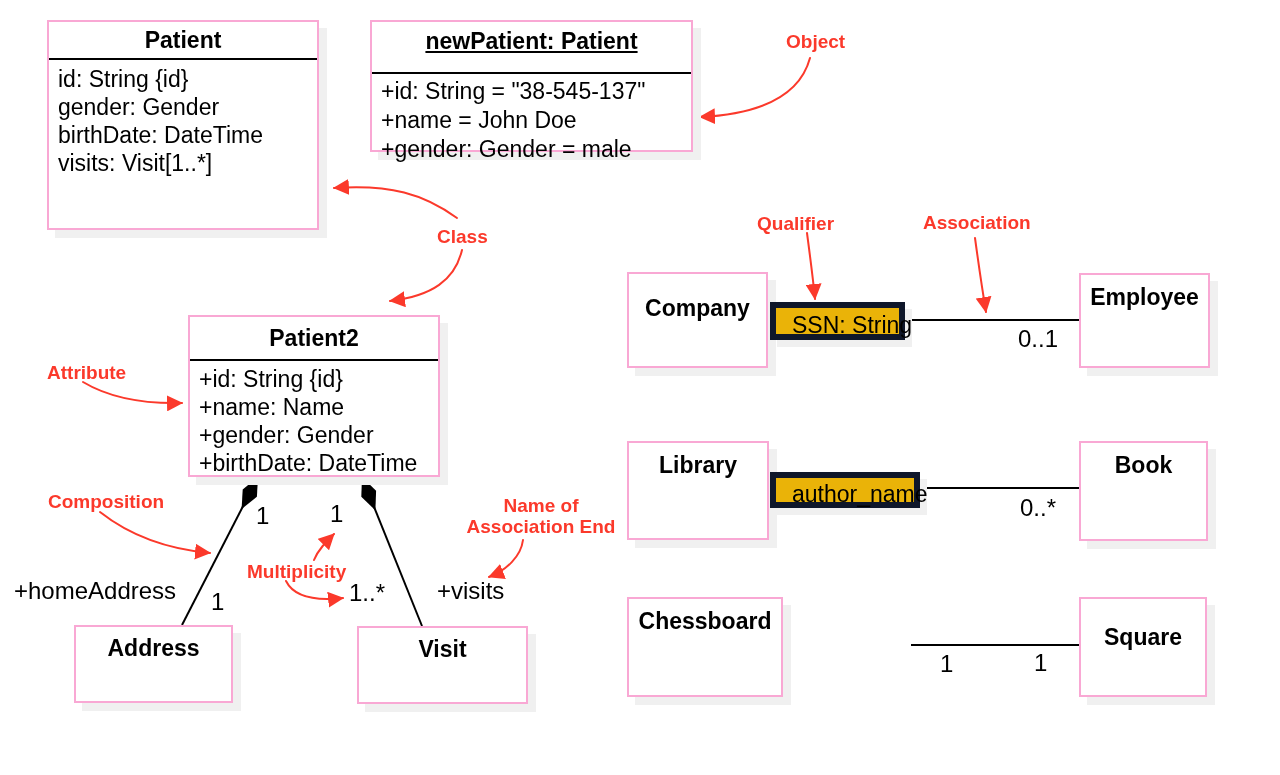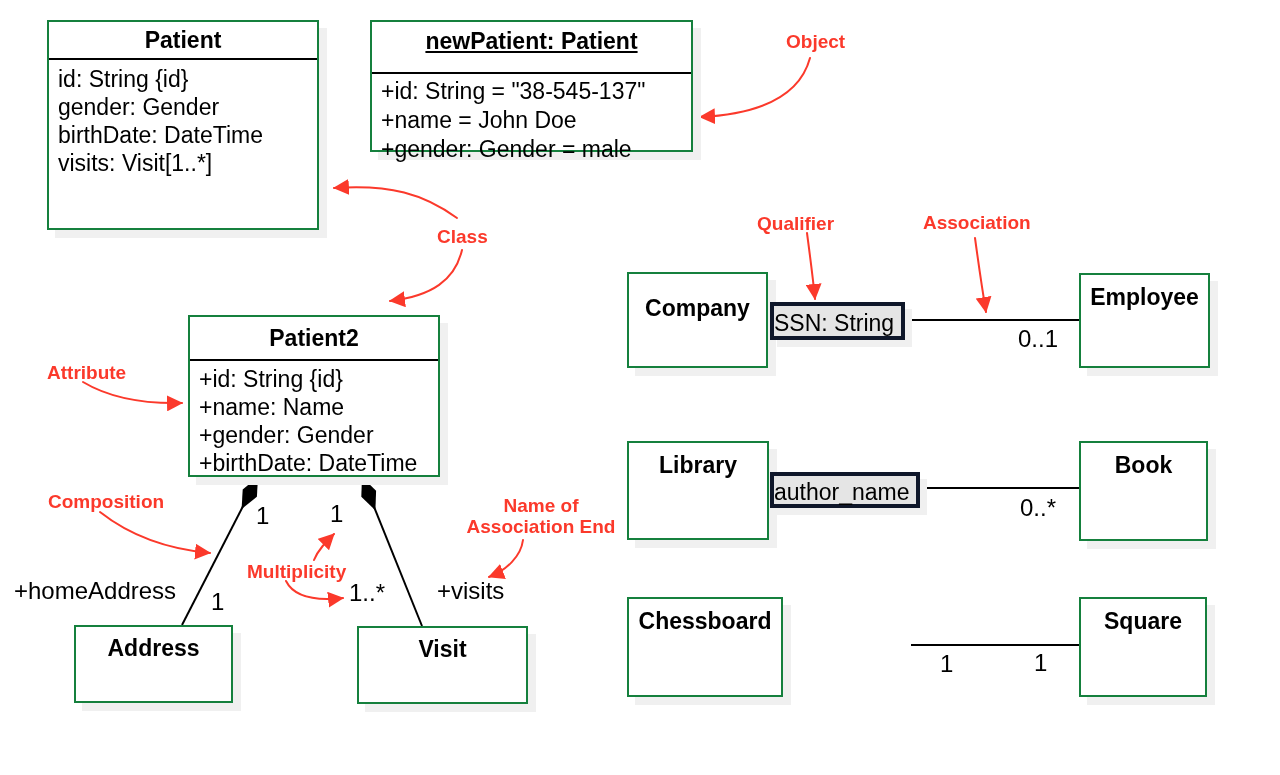--- a/index.html
+++ b/index.html
@@ -5,35 +5,35 @@
   html,body { margin:0; padding:0; background:#ffffff; }
   .canvas {
     position:relative; width:1280px; height:775px;
     background:#ffffff; overflow:hidden;
     font-family:"Liberation Sans", sans-serif;
     color:#000;
   }
   svg.layer { position:absolute; left:0; top:0; width:1280px; height:775px; z-index:1; }
 
   .box {
-    position:absolute; background:#fff; border:2px solid #15803d;
+    position:absolute; background:#fff; border:2px solid #f9a8d4;
     box-sizing:border-box; box-shadow:8px 8px 0 0 #f0f0f0; z-index:2;
   }
   .box .title {
     font-weight:bold; font-size:23px; text-align:center;
     box-sizing:border-box; white-space:nowrap;
   }
   .box .title.sep { border-bottom:2px solid #000; }
   .box .attrs { padding:5px 0 0 9px; font-size:23px; line-height:28px; white-space:nowrap; }
   .underline { text-decoration:underline; }
 
   .qualbox {
-    position:absolute; background:#e5e5e5; border:4px solid #0f172a;
+    position:absolute; background:#eab308; border:6px solid #0f172a;
     box-sizing:border-box; box-shadow:7px 7px 0 0 #f0f0f0; z-index:3;
-    font-size:23px; white-space:nowrap; padding-left:0;
+    font-size:23px; white-space:nowrap; padding-left:16px;
   }
 
   .lbl { position:absolute; z-index:4; font-size:24px; white-space:nowrap; }
   .red {
     position:absolute; z-index:4; color:#fb392b; font-weight:bold;
     font-size:19px; line-height:21px; white-space:nowrap;
   }
 </style>
 </head>
 <body>
@@ -112,21 +112,21 @@
   <div class="box" style="left:627px; top:441px; width:142px; height:99px;">
     <div class="title" style="padding-top:9px;">Library</div>
   </div>
   <div class="box" style="left:1079px; top:441px; width:129px; height:100px;">
     <div class="title" style="padding-top:9px;">Book</div>
   </div>
   <div class="box" style="left:627px; top:597px; width:156px; height:100px;">
     <div class="title" style="padding-top:9px;">Chessboard</div>
   </div>
   <div class="box" style="left:1079px; top:597px; width:128px; height:100px;">
-    <div class="title" style="padding-top:9px;">Square</div>
+    <div class="title" style="padding-top:25px;">Square</div>
   </div>
 
   <div class="qualbox" style="left:770px; top:302px; width:135px; height:38px; line-height:35px;">SSN: String</div>
   <div class="qualbox" style="left:770px; top:472px; width:150px; height:36px; line-height:33px;">author_name</div>
 
   <div class="lbl" style="left:256px; top:502px;">1</div>
   <div class="lbl" style="left:330px; top:500px;">1</div>
   <div class="lbl" style="left:211px; top:588px;">1</div>
   <div class="lbl" style="left:349px; top:579px;">1..*</div>
   <div class="lbl" style="left:1018px; top:325px;">0..1</div>

